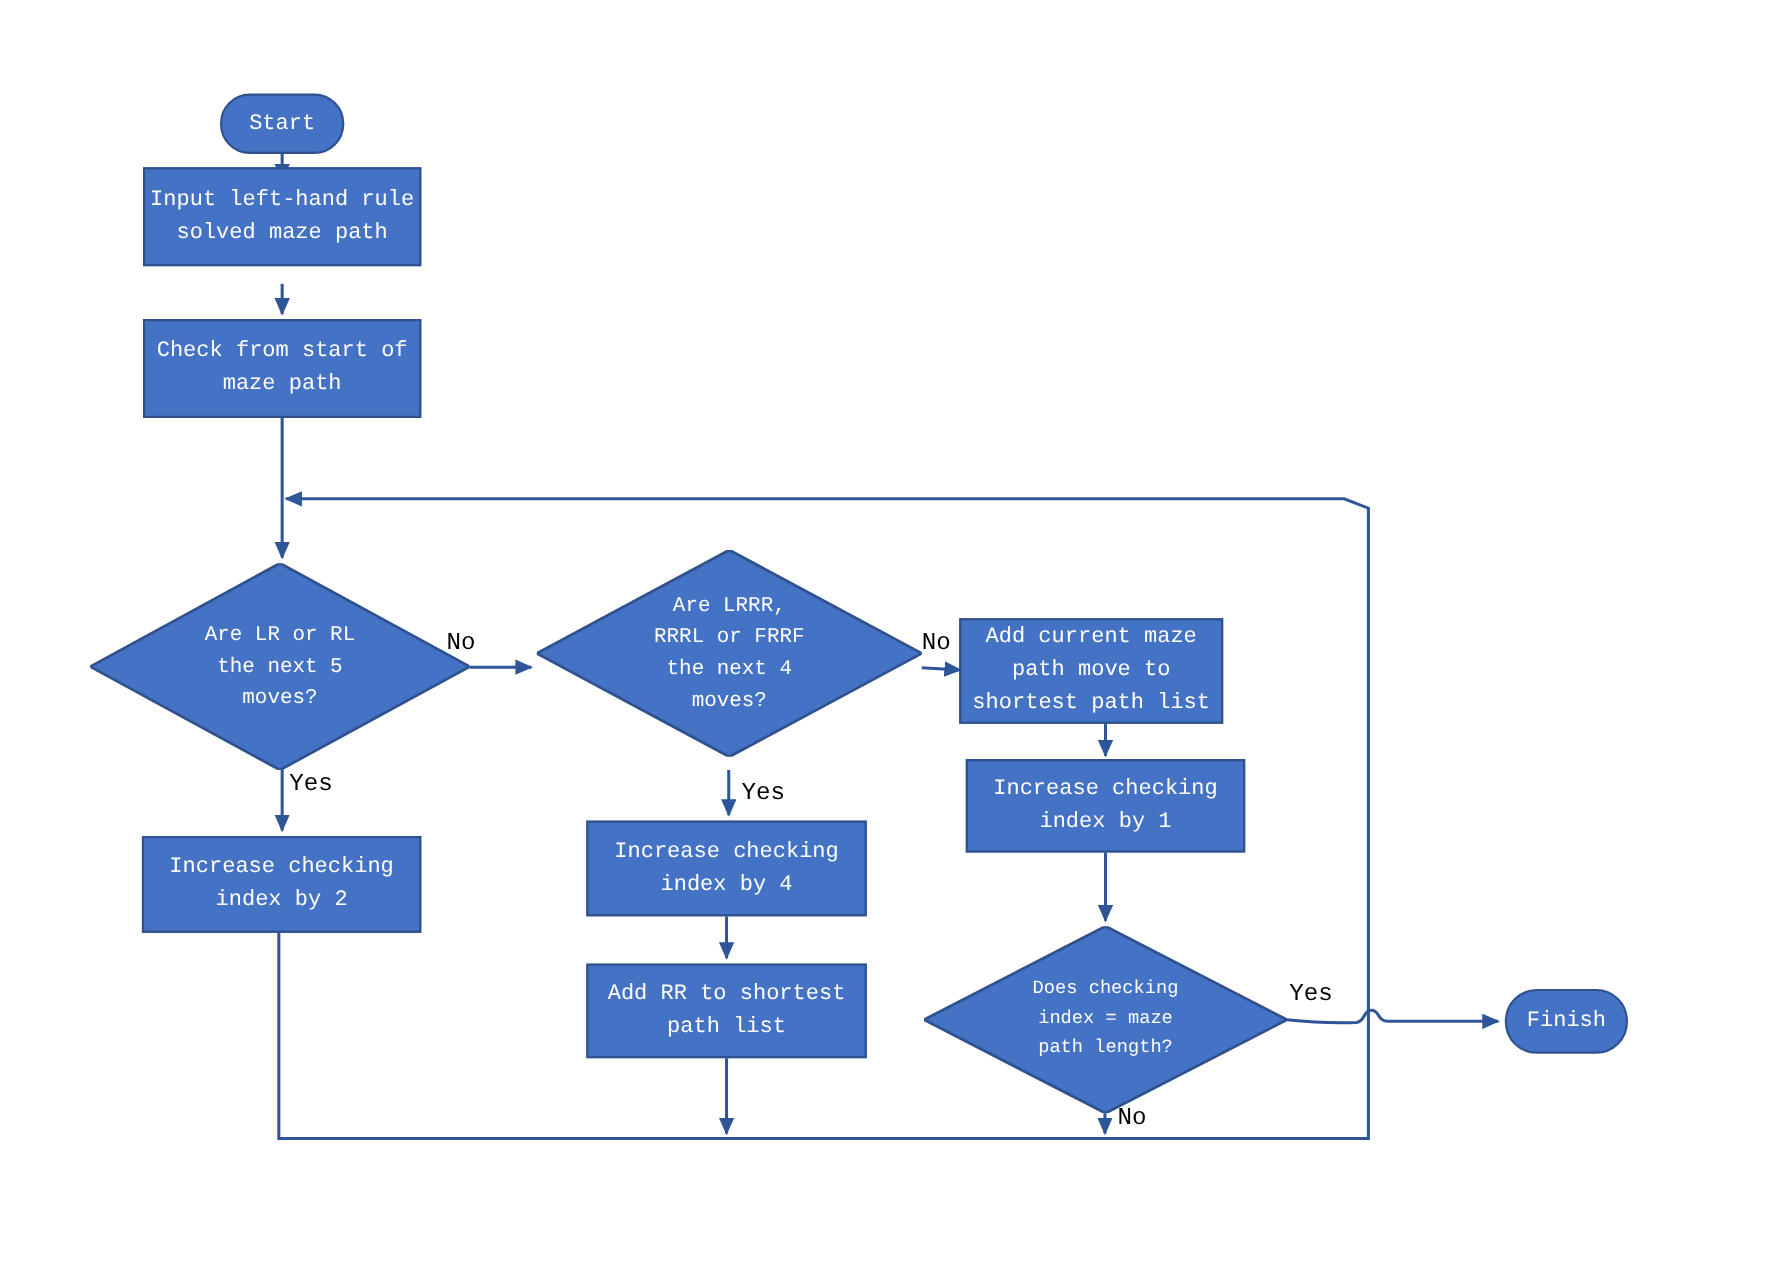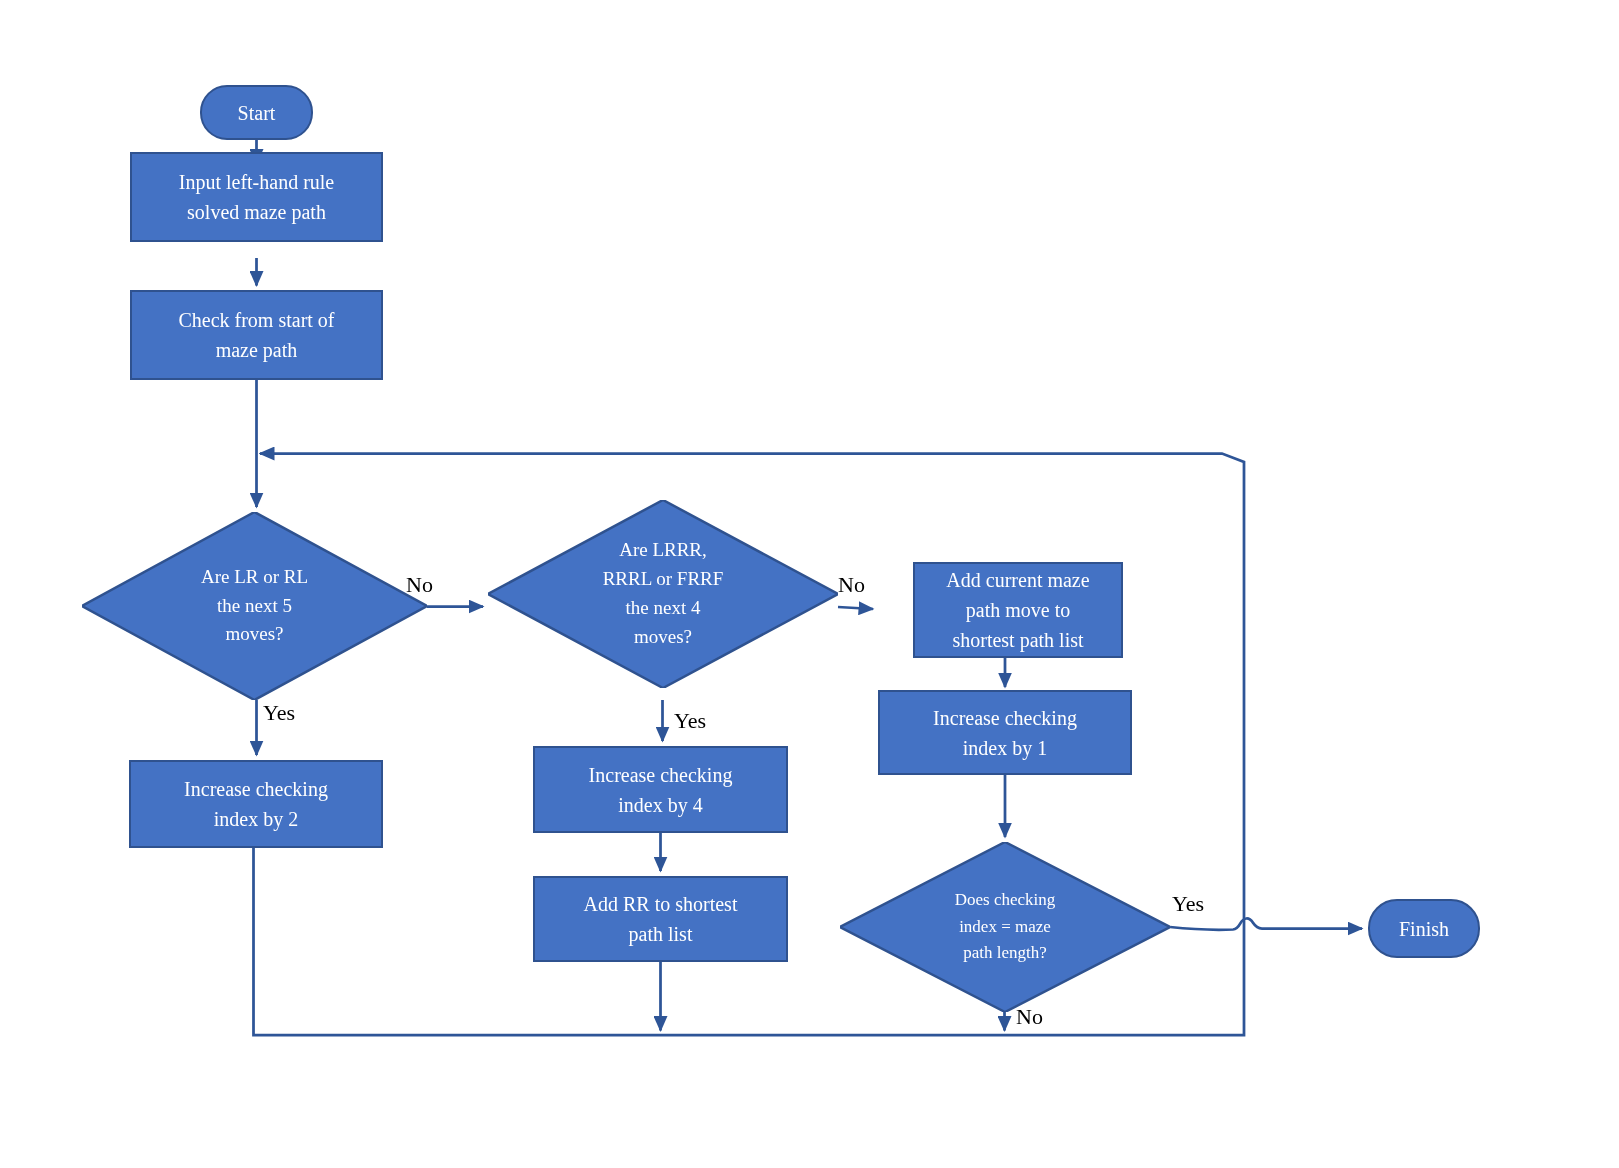--- a/index.html
+++ b/index.html
@@ -5,21 +5,21 @@
   html, body {
     margin: 0;
     padding: 0;
     background: #ffffff;
   }
   .canvas {
     position: relative;
     width: 1619px;
     height: 1168px;
     background: var(--background, #ffffff);
-    font-family: Liberation Serif, serif;
+    font-family: Liberation Mono, monospace;
     overflow: hidden;
   }
   .edges {
     position: absolute;
     left: 0;
     top: 0;
     width: 1619px;
     height: 1168px;
   }
   .edge {
@@ -124,21 +124,21 @@
   <div class="node diamond" style="left:488px; top:500px; width:350px; height:188px;">
     <svg class="diamond-shape" viewBox="0 0 100 100" preserveAspectRatio="none">
       <polygon points="50,0 100,50 50,100 0,50" vector-effect="non-scaling-stroke"></polygon>
     </svg>
     <div class="node-label decision-label">Are LRRR,
 RRRL or FRRF
 the next 4
 moves?</div>
   </div>
 
-  <div class="node rect" style="left:913px; top:562px; width:210px; height:96px;">
+  <div class="node rect" style="left:872px; top:562px; width:240px; height:96px;">
     <div class="node-label">Add current maze
 path move to
 shortest path list</div>
   </div>
 
   <div class="node rect" style="left:878px; top:690px; width:254px; height:85px;">
     <div class="node-label">Increase checking
 index by 1</div>
   </div>
 

